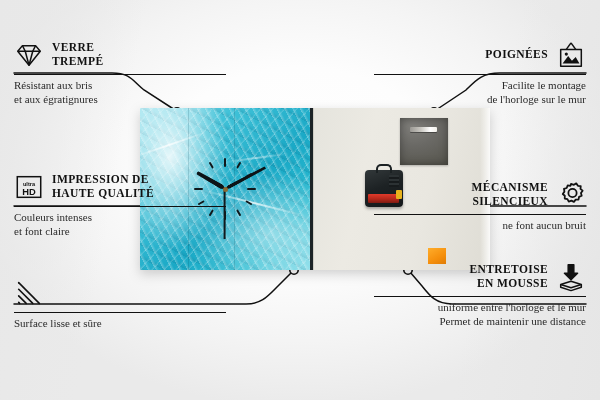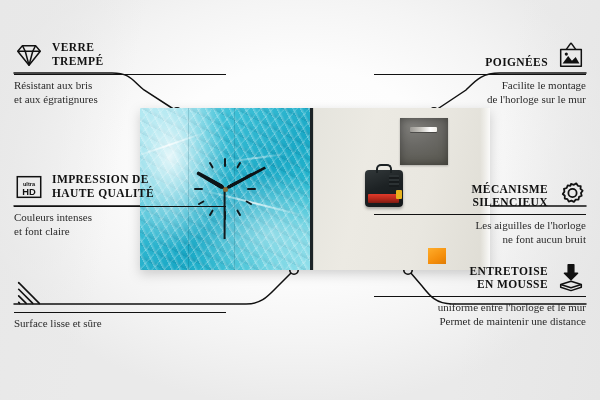--- a/index.html
+++ b/index.html
@@ -160,21 +160,21 @@
     background:rgba(120,120,118,.45);
     z-index:-1;
   }
 
   
   .feature { position:absolute; width:212px; }
   .feature.left  { text-align:left;  }
   .feature.right { text-align:right; }
 
   .f-head { display:flex; align-items:center; gap:8px; }
-  .feature.right .f-head { flex-direction:row-reverse;align-items:flex-end; }
+  .feature.right .f-head { flex-direction:row-reverse; }
 
   .f-icon { flex:0 0 auto; width:30px; height:30px; color:#111; }
   .f-icon svg { display:block; width:30px; height:30px; }
 
   .f-title {
     font-weight:700;
     font-size:11.5px;
     letter-spacing:.4px;
     line-height:1.18;
     color:#111;
@@ -384,21 +384,20 @@
           <circle cx="17.6" cy="13.9" r="4.4"></circle>
         </svg>
       </span>
       <div class="f-title">
         <div>MÉCANISME</div>
         <div>SILENCIEUX</div>
       </div>
     </div>
     <div class="rule"></div>
     <div class="f-desc">
-      <div>Les aiguilles de l'horloge</div>
       <div>ne font aucun bruit</div>
     </div>
   </div>
 
   <div class="feature right" id="feat-entretoise">
     <div class="f-head">
       <span class="f-icon">
         <svg viewBox="0 0 32 32" fill="none" stroke="#111" stroke-width="1.6" stroke-linejoin="round">
           <path d="M13 3 H19 V12 H23 L16 19 L9 12 H13 Z" fill="#111" stroke="#111"></path>
           <path d="M16 20.5 L27 24 L16 27.5 L5 24 Z"></path>

